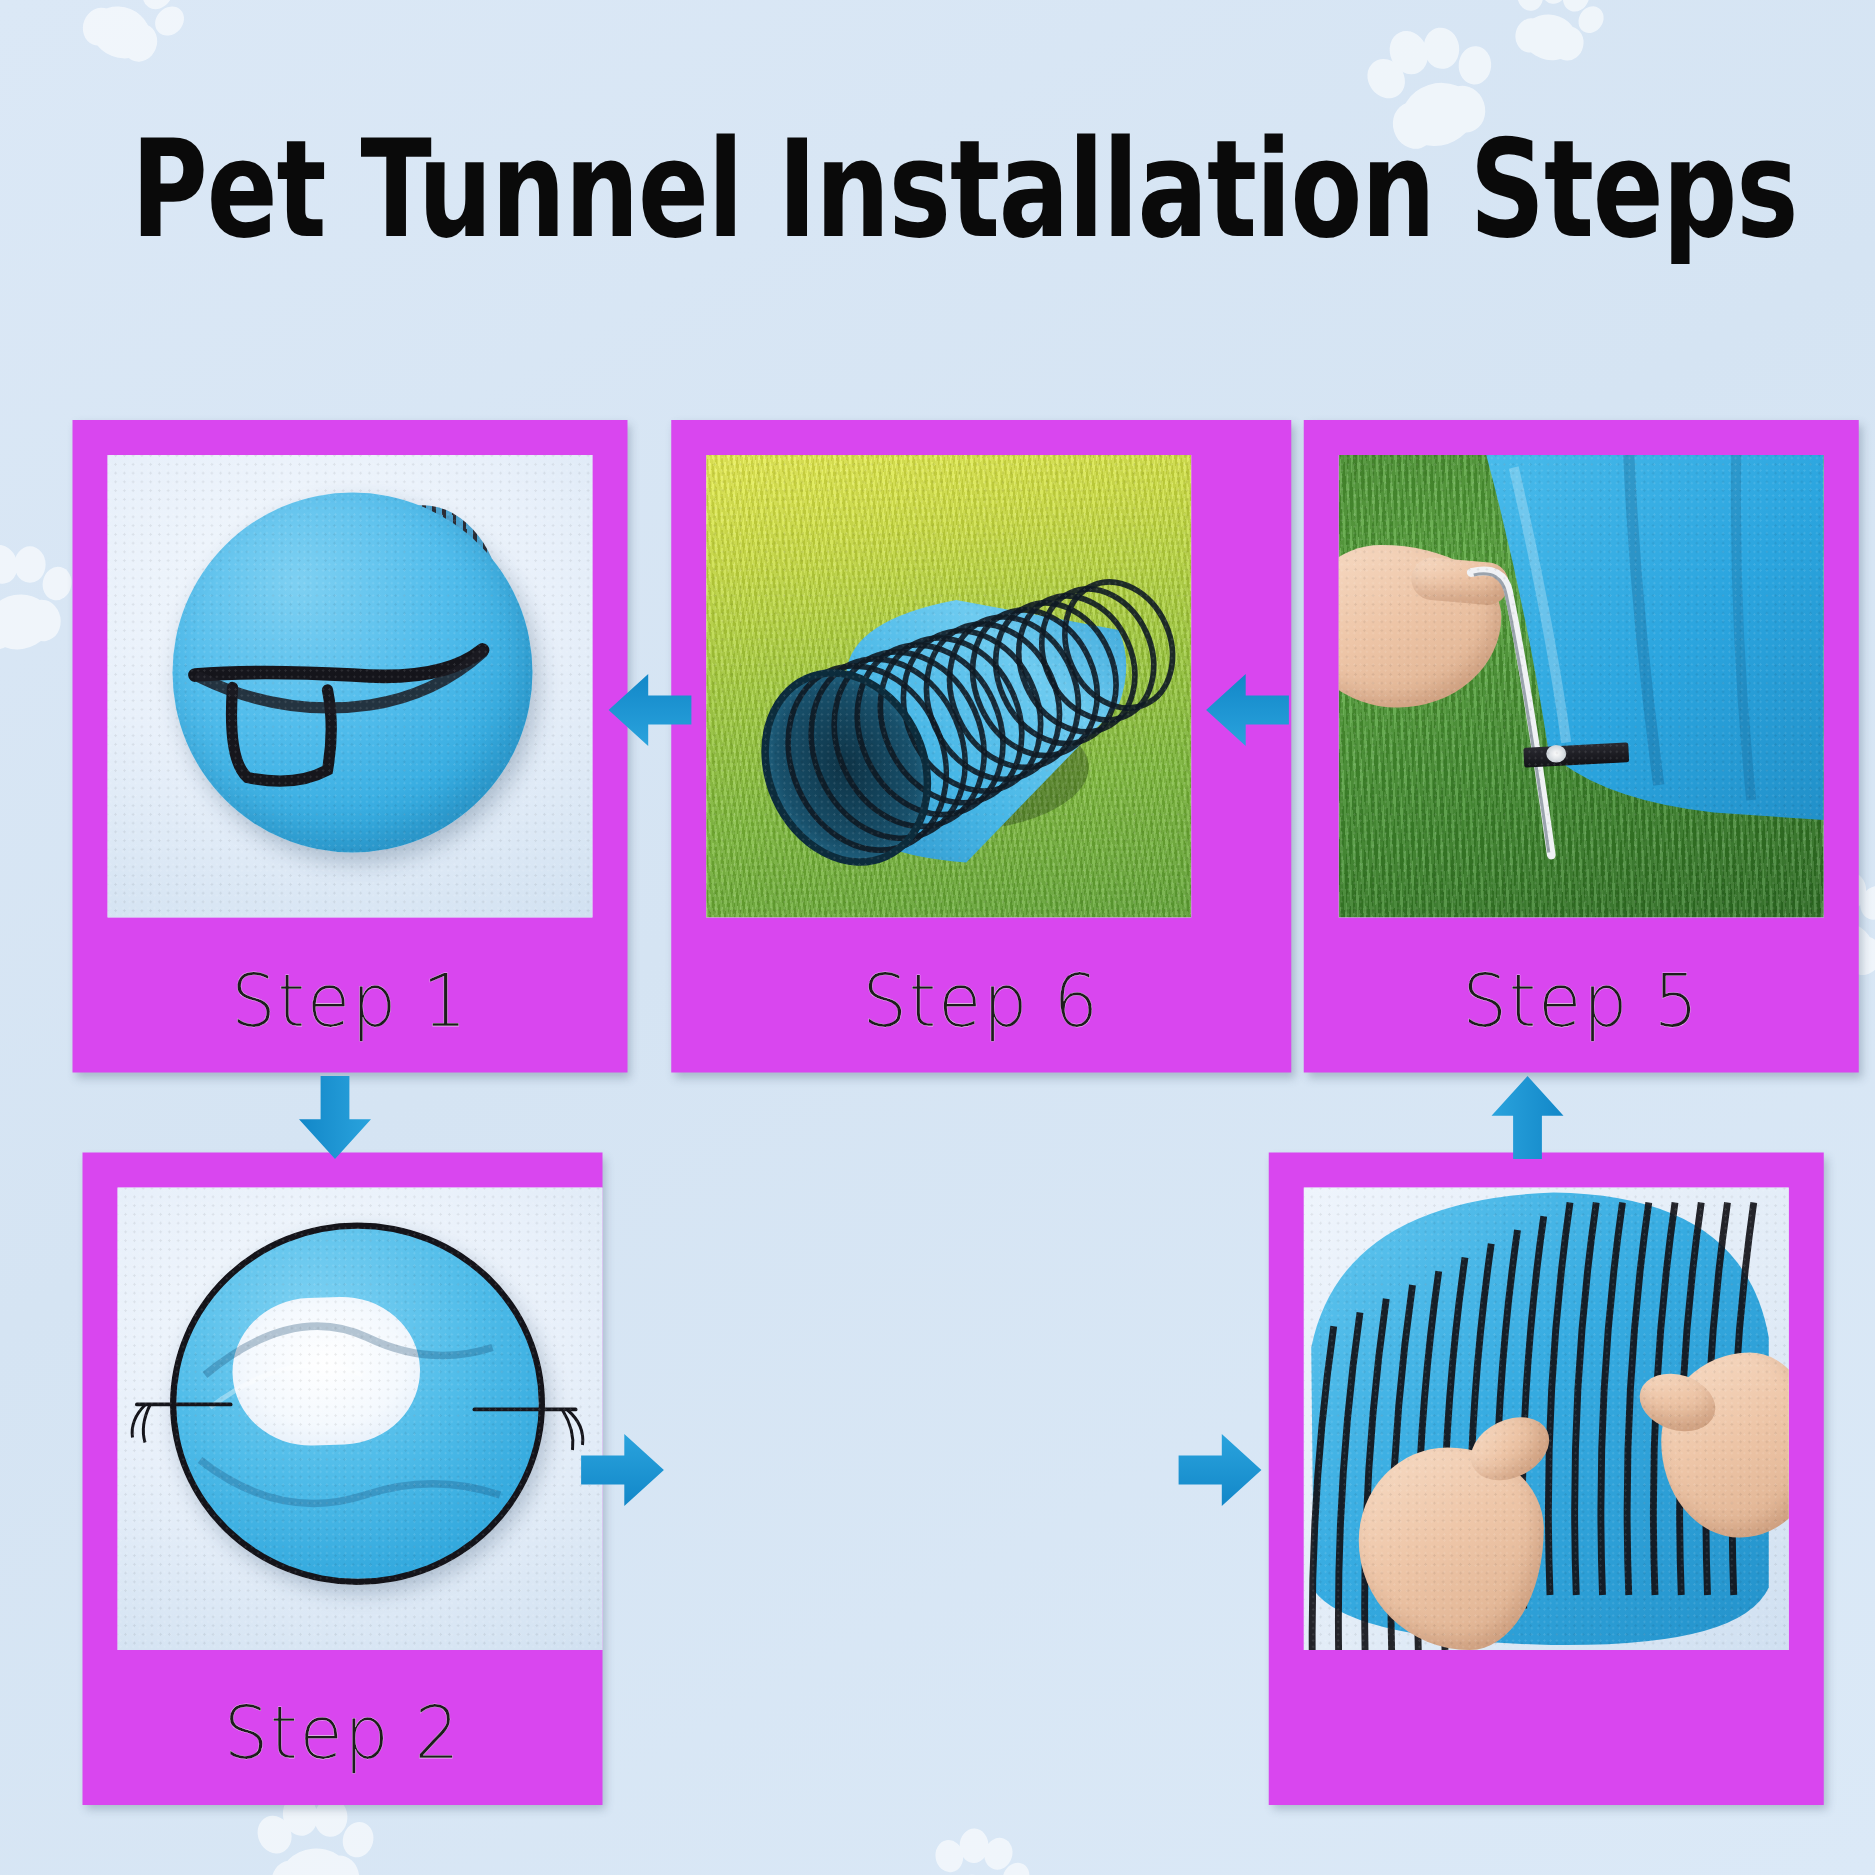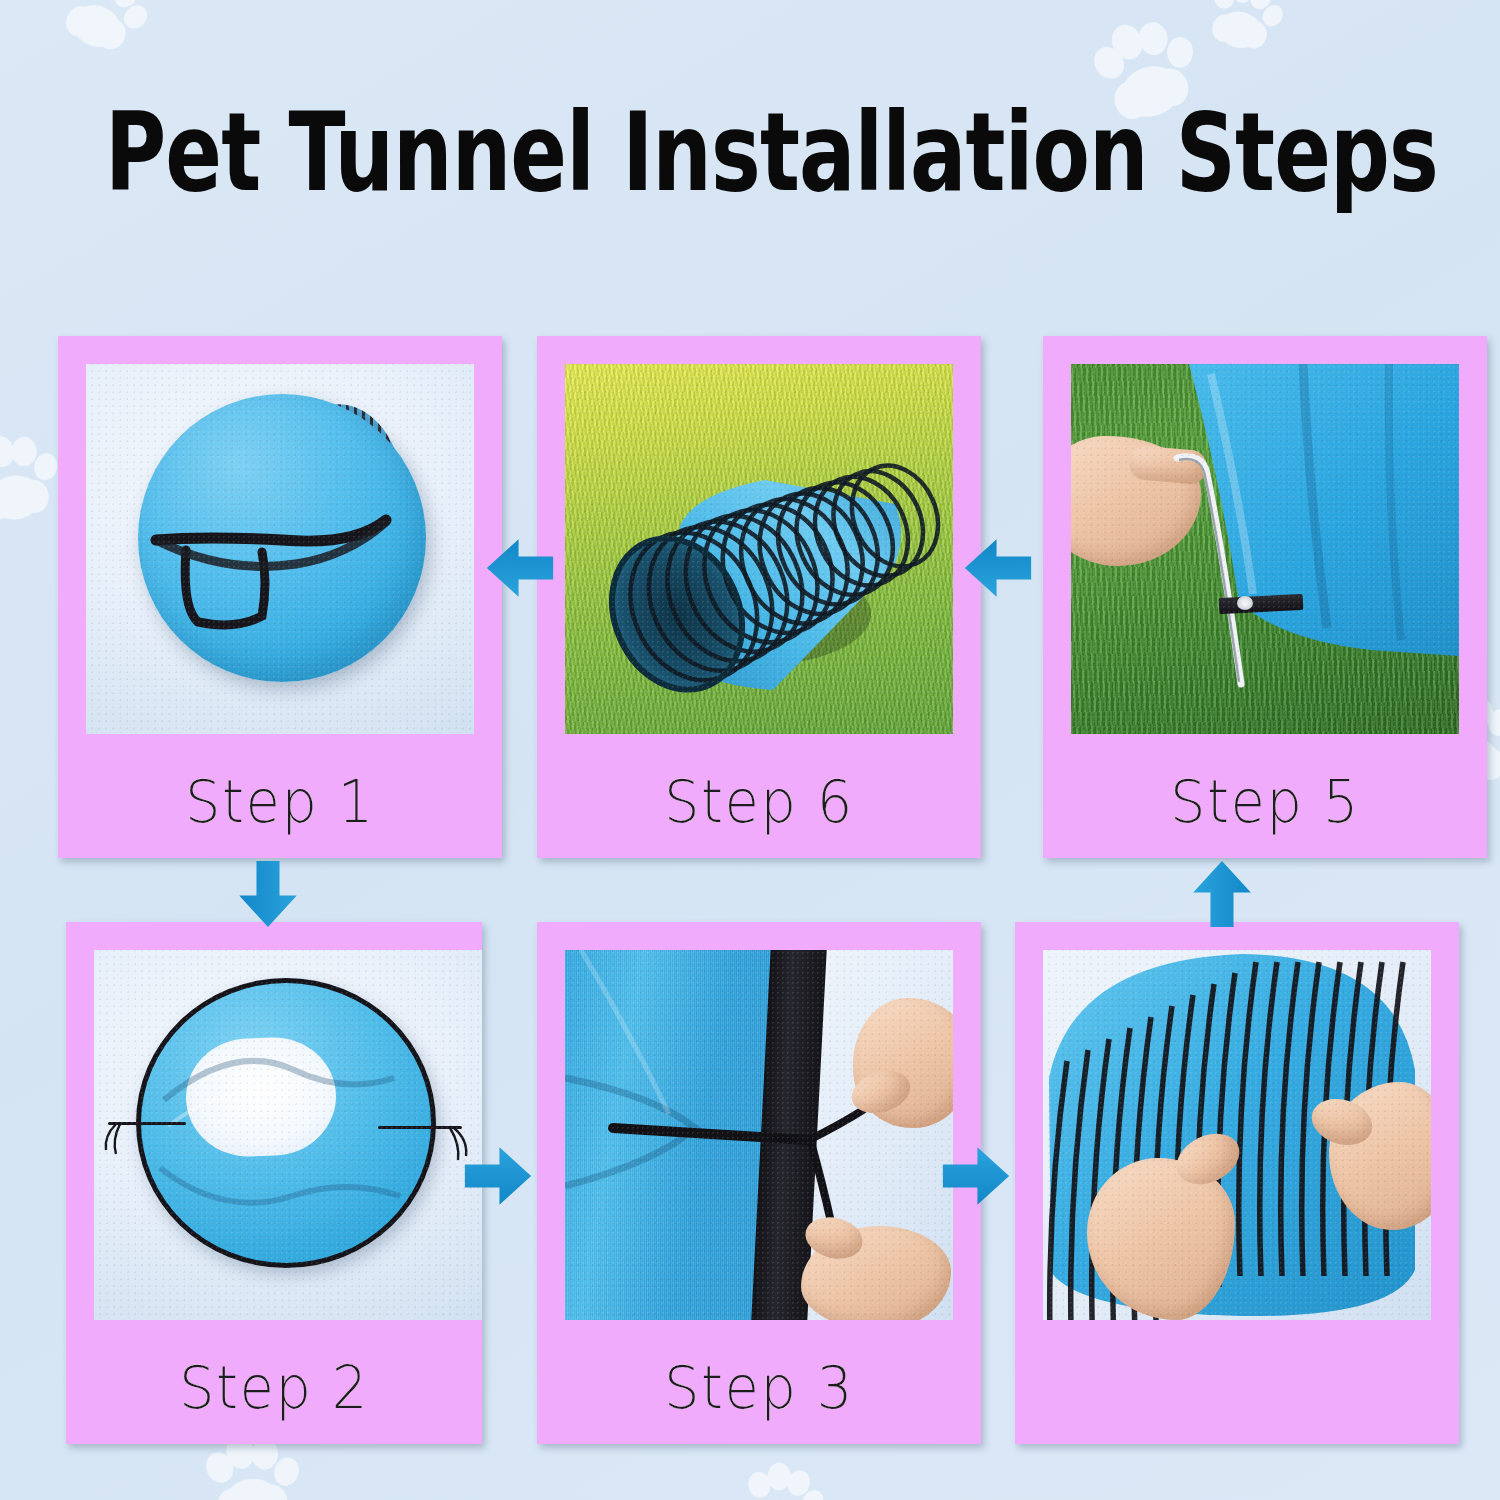--- a/index.html
+++ b/index.html
@@ -55,21 +55,21 @@
   
   #grid {
     position: absolute;
     z-index: 4;
     left: 0; top: 0;
     width: 1500px; height: 1500px;
   }
 
   .card {
     position: absolute;
-    background: #f0abfc;
+    background: #d946ef;
     box-shadow: 3px 4px 7px rgba(60,80,105,0.30);
     padding-left: 44px;
   }
 
   .card .photo {
     position: absolute;
     left: 28px;
     top: 28px;
     width: 388px;
     height: 370px;
@@ -290,21 +290,21 @@
     <div class="s1-disc"></div>
     <svg width="388" height="370" style="position:absolute;inset:0">
       <path d="M70 176 Q120 172 196 176 Q268 182 300 156" stroke="#15151b" stroke-width="11" fill="none" stroke-linecap="round"></path>
       <path d="M100 186 Q96 244 112 258 Q150 266 176 252 Q182 218 176 188" stroke="#16161c" stroke-width="9" fill="none" stroke-linecap="round"></path>
       <path d="M74 178 Q140 210 210 200 Q262 192 300 158" stroke="#1b1b22" stroke-width="9" fill="none" stroke-linecap="round" opacity=".85"></path>
     </svg>
     <div class="noise"></div>
       </div>
       <div class="caption"><span class="caption-inner">Step 1</span></div>
     </div>
-    <div class="card" style="left: 537px; top: 336px; width: 444px; height: 522px; text-decoration: underline;">
+    <div class="card" style="left: 537px; top: 336px; width: 496px; height: 522px; text-decoration: underline;">
       <div class="photo" title="Fully assembled blue agility tunnel lying on bright green grass">
         <div class="grass-bright"></div>
     <svg width="388" height="370" style="position:absolute;inset:0">
       <defs>
         <linearGradient id="g6" x1="0" y1="1" x2="1" y2="0">
           <stop offset="0" stop-color="#2c93c9"></stop>
           <stop offset="35%" stop-color="#46b6e6"></stop>
           <stop offset="70%" stop-color="#6ecbf0"></stop>
           <stop offset="100%" stop-color="#3aa5d8"></stop>
         </linearGradient>
@@ -380,42 +380,20 @@
     <div class="s2-tie" style="left:14px;  top:172px; width:78px;"></div>
     <div class="s2-tie" style="left:284px; top:176px; width:84px;"></div>
     <svg width="388" height="370" style="position:absolute;inset:0">
       <path d="M22 174 Q10 186 12 200 M26 174 Q18 190 22 204" stroke="#15151b" stroke-width="2.4" fill="none"></path>
       <path d="M360 178 Q374 190 372 206 M356 178 Q366 194 364 210" stroke="#15151b" stroke-width="2.4" fill="none"></path>
     </svg>
     <div class="noise"></div>
       </div>
       <div class="caption"><span class="caption-inner">Step 2</span></div>
     </div>
-    <div class="card" style="left: 537px; top: 922px; width: 444px; height: 522px;">
-      <div class="photo" title="Two hands tying the black drawstring cord across the blue tunnel fabric with black edge trim">
-        <div class="s3-panel"></div>
-    <div class="s3-fabric"></div>
-    <svg width="216" height="370" style="position:absolute;left:0;top:0">
-      <path d="M0 128 Q90 146 130 178 Q92 212 0 236" stroke="rgba(10,60,100,.28)" stroke-width="7" fill="none"></path>
-      <path d="M16 0 Q64 80 104 164" stroke="rgba(255,255,255,.22)" stroke-width="5" fill="none"></path>
-    </svg>
-    <div class="s3-trim"></div>
-    <svg width="388" height="370" style="position:absolute;inset:0">
-      <path d="M48 178 L244 190" stroke="#111116" stroke-width="10" fill="none" stroke-linecap="round"></path>
-      <path d="M244 190 Q276 174 298 160" stroke="#111116" stroke-width="8" fill="none" stroke-linecap="round"></path>
-      <path d="M246 192 Q258 236 266 272" stroke="#111116" stroke-width="8" fill="none" stroke-linecap="round"></path>
-    </svg>
-    <div class="hand" style="left:288px; top:48px; width:120px; height:130px; border-radius:46% 54% 50% 50% / 52% 48% 54% 46%;"></div>
-    <div class="hand" style="left:286px; top:122px; width:60px; height:40px; border-radius:50%; transform:rotate(-18deg);"></div>
-    <div class="hand" style="left:236px; top:276px; width:150px; height:104px; border-radius:52% 48% 48% 52% / 58% 44% 56% 42%;"></div>
-    <div class="hand" style="left:240px; top:268px; width:58px; height:40px; border-radius:50%; transform:rotate(14deg);"></div>
-    <div class="noise"></div>
-      </div>
-      <div class="caption"><span class="caption-inner">Step 3</span></div>
-    </div>
     <div class="card" style="left: 1015px; top: 922px; width: 444px; height: 522px;">
       <div class="photo" title="Two hands pulling the accordion folded blue tunnel open into its full length">
         <div class="s4-bg"></div>
     <svg width="388" height="370" style="position:absolute;inset:0">
       <defs>
         <linearGradient id="g4" x1="0" y1="0" x2="1" y2="1">
           <stop offset="0" stop-color="#63c7ef"></stop>
           <stop offset="45%" stop-color="#36abe1"></stop>
           <stop offset="100%" stop-color="#2392cb"></stop>
         </linearGradient>

